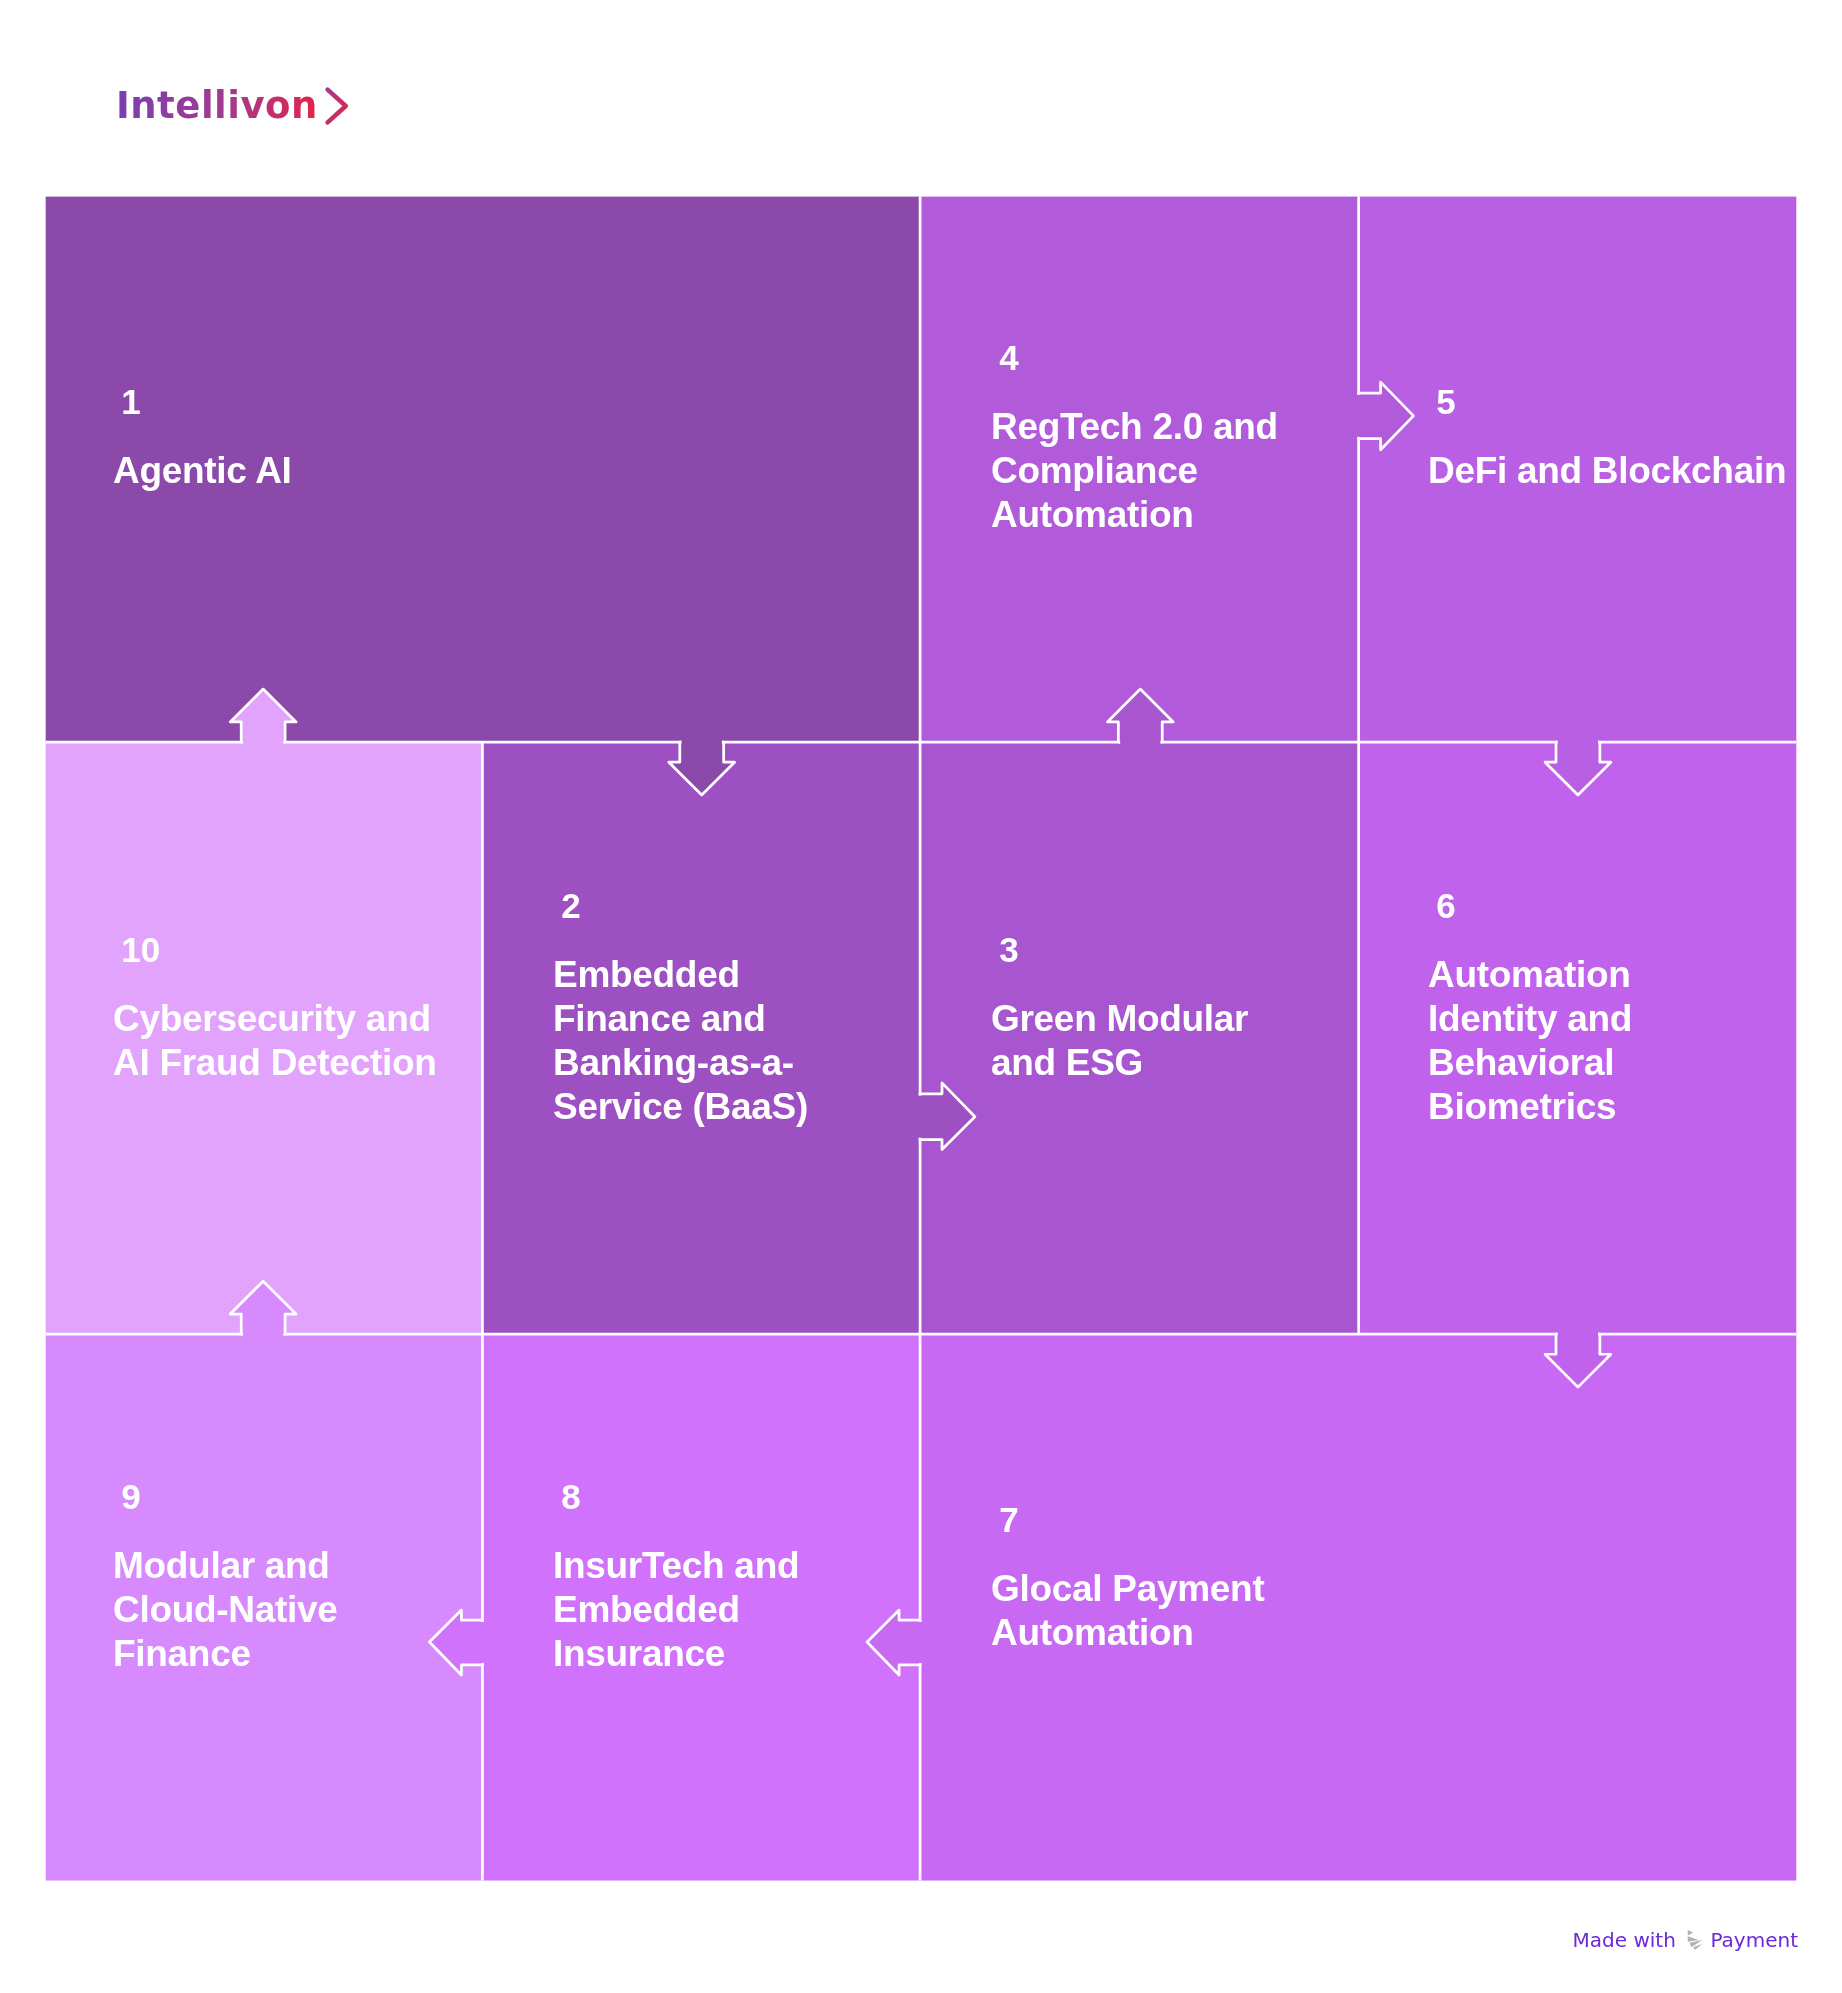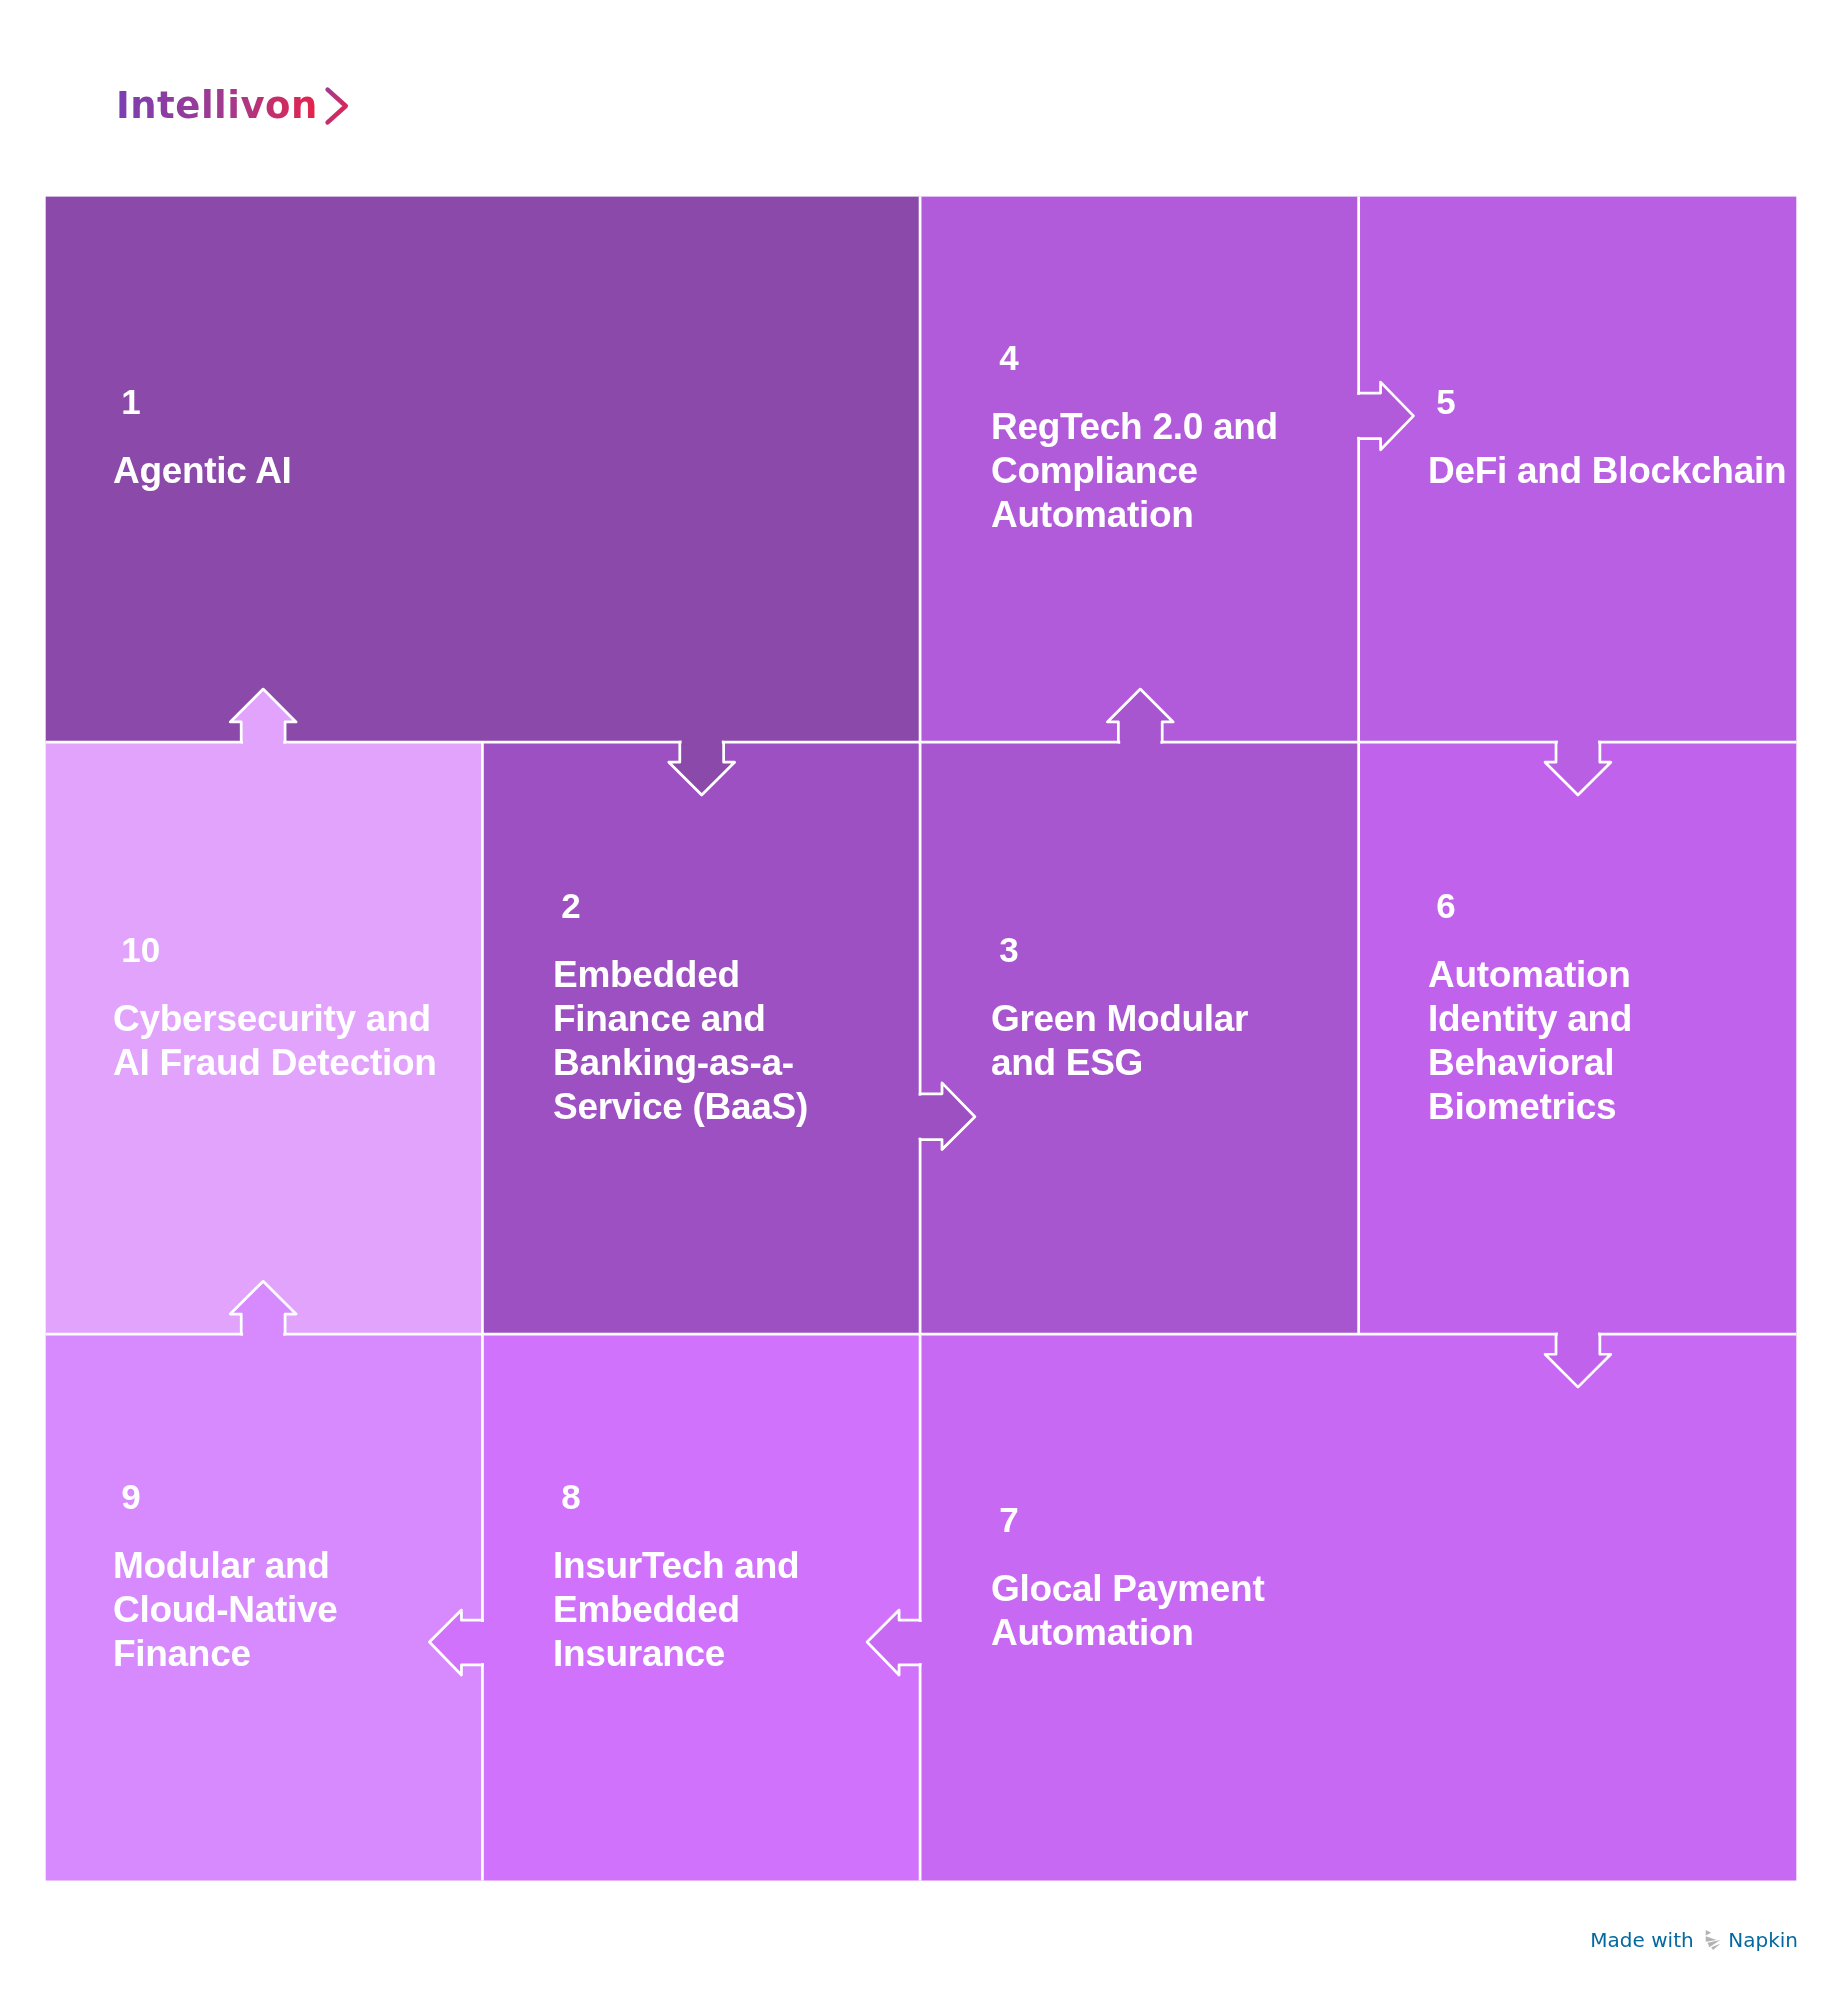--- a/index.html
+++ b/index.html
@@ -9,21 +9,21 @@
   .logo-text { font-family: "DejaVu Sans", sans-serif; font-size: 37px; font-weight: bold;
                letter-spacing: 0.5px; line-height: 44px;
                background: linear-gradient(90deg, #7A3FB2 0%, #A23A8E 55%, #E5234A 100%);
                -webkit-background-clip: text; background-clip: text; color: transparent; margin-left: 32px; }
   .logo-chevron { margin-left: 5.5px; width: 27.4px; height: 40px; }
   #diagram { position: absolute; left: 0; top: 0; }
   .cell-text { position: absolute; color: #ffffff; font-weight: bold; }
   .cell-num { font-size: 35px; line-height: 37px; margin-left: 8.2px; }
   .cell-title { font-size: 37px; line-height: 44px; margin-top: 29px; white-space: pre-line; letter-spacing: -0.3px; }
   .footer { position: absolute; right: 44px; top: 1928px; display: flex; align-items: center;
-            color: #0369a1; font-size: 20px; font-family: "DejaVu Sans", sans-serif; }
+            color: #6d28d9; font-size: 20px; font-family: "DejaVu Sans", sans-serif; }
   .footer svg { margin: 0 5.5px 0 9.1px; }
 </style>
 </head>
 <body>
 
 <div class="logo">
   <span class="logo-text">Intellivon</span>
   <svg class="logo-chevron" viewBox="0 0 30 44">
     <defs>
       <linearGradient id="chev" x1="0" y1="0" x2="1" y2="1">
@@ -152,15 +152,15 @@
 <div class="footer">
   <span>Made with</span>
   <svg width="20" height="22" viewBox="0 0 22 24">
     <g fill="#b3b3b3">
       <polygon points="3,1 9,4 3,7"></polygon>
       <polygon points="3,8 15,12 3,14"></polygon>
       <polygon points="5,15 19,12 7,20"></polygon>
       <polygon points="9,20 19,16 11,23"></polygon>
     </g>
   </svg>
-  <span>Napkin</span>
+  <span>Payment</span>
 </div>
 
 
 </body></html>

